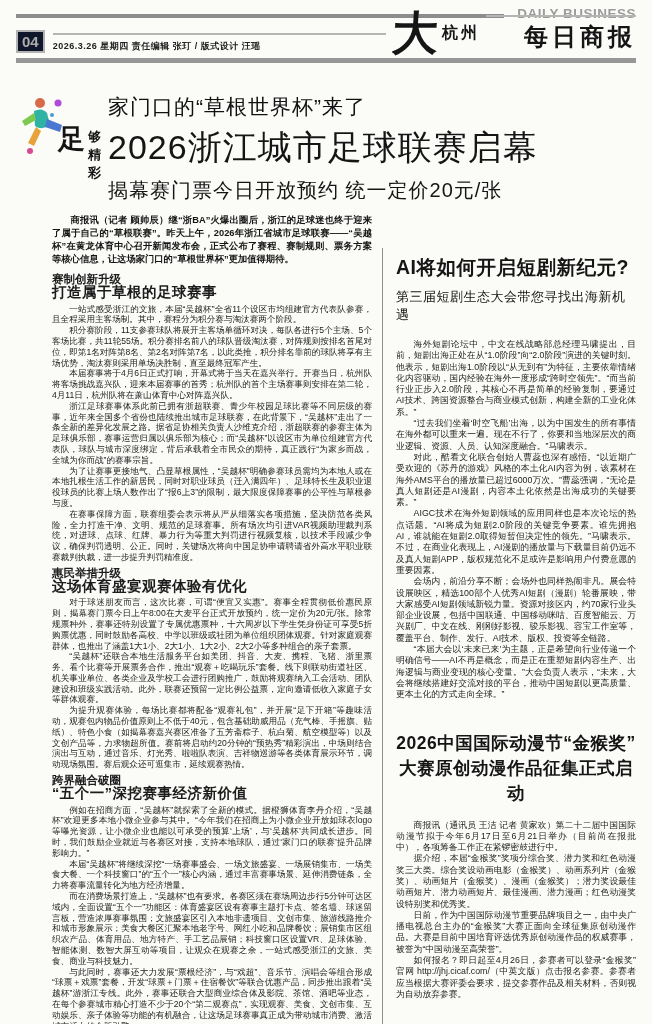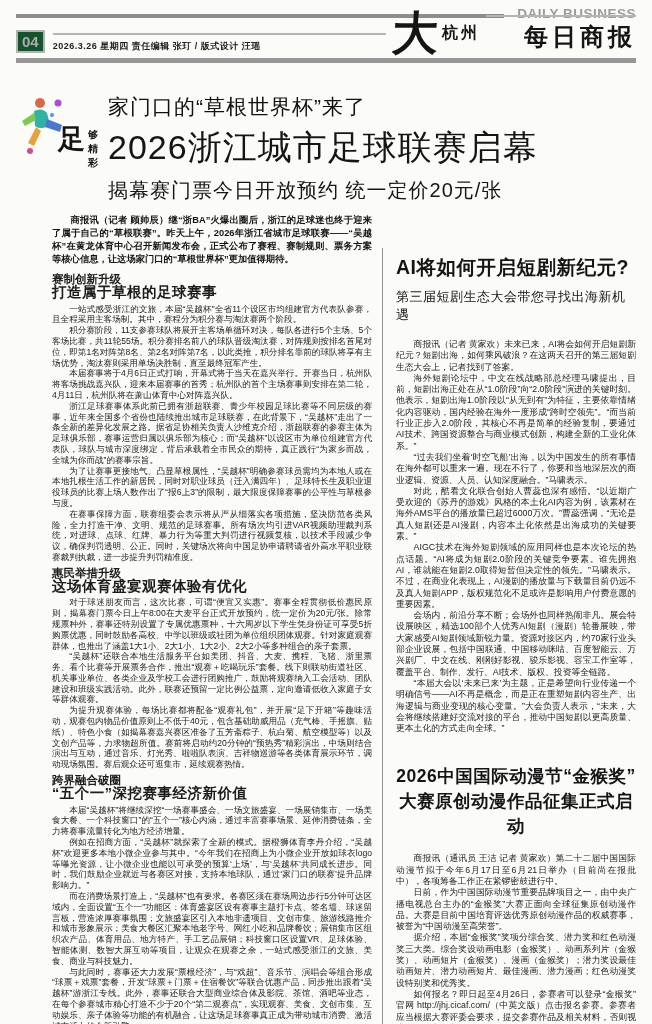--- a/index.html
+++ b/index.html
@@ -10,40 +10,40 @@
     font-family: "Liberation Sans", "DejaVu Sans", sans-serif;
     padding: 6px 16px 0 16px; position: relative; overflow: hidden;
   }
   
   .topline { display:flex; align-items:flex-start; }
   .topline-bar { flex:1; height:4px; background:#8d8d8d; margin-top:8px; }
   .brand-en { width:132px; text-align:right; color:#9b9b9b; font-weight:bold;
     font-size:13.5px; letter-spacing:0.5px; }
   .masthead { display:flex; align-items:flex-end; margin-top:-8px; }
   .mh-left { flex:1; display:flex; align-items:flex-end; gap:8px; }
-  .pagenum { border:2px solid #b3b3b3; color:#adadad; background:#14532d;
+  .pagenum { border:2px solid #b3b3b3; color:#adadad; background:#0f172a;
     font-weight:bold; font-size:15px; padding:1px 4px; line-height:17px; }
   .date-wrap { flex:1; }
   .date-rule { height:2px; background:#b5b5b5; margin-bottom:5px; }
   .date-line { font-weight:bold; font-size:9px; color:#222; letter-spacing:0.5px; }
   .mh-center { display:flex; align-items:center; gap:4px; padding:0 6px; }
   .brand-da { font-family:"DejaVu Serif", serif; font-weight:bold; font-size:46px;
     line-height:40px; transform: skewX(-4deg); }
   .brand-city { font-weight:700; font-size:16px; letter-spacing:3px; }
   .mh-right { width:150px; text-align:right; }
   .mh-right-rule { height:2px; background:#b5b5b5; margin-bottom:4px; }
   .brand-cn { font-weight:900; font-size:24px; letter-spacing:4px; }
   .header-rule { height:5px; background:#979797; margin-top:5px; }
 
   
   .lead-block { position:relative; padding-left:92px; margin-top:30px; }
   .logo { position:absolute; left:2px; top:2px; width:88px; height:72px; }
   .logo svg { position:absolute; left:0; top:0; }
   .logo-zu { position:absolute; left:40px; top:26px; font-weight:900; font-size:27px; }
-  .logo-tag { position:absolute; left:70px; top:33px; font-weight:bold; font-size:10px;
+  .logo-tag { position:absolute; left:70px; top:33px; font-weight:bold; font-size:13px;
     letter-spacing:1px; }
   .kicker { font-size:21px; color:#111; letter-spacing:1px; }
   .headline { font-size:34px; font-weight:400; letter-spacing:1px; margin-top:4px;
     white-space:nowrap; }
   .subhead { font-size:20px; letter-spacing:1px; margin-top:6px; }
 
   
   .columns { display:flex; margin-top:10px; }
   .main-col { width:356px; flex:none; }
   .intro { font-weight:bold; font-size:9.3px; line-height:13px; text-align:justify;
@@ -128,42 +128,41 @@
         <p>在赛事保障方面，联赛组委会表示将从严从细落实各项措施，坚决防范各类风险，全力打造干净、文明、规范的足球赛事。所有场次均引进VAR视频助理裁判系统，对进球、点球、红牌、暴力行为等重大判罚进行视频复核，以技术手段减少争议，确保判罚透明、公正。同时，关键场次将向中国足协申请聘请省外高水平职业联赛裁判执裁，进一步提升判罚精准度。</p>
 
         <div class="sec-eyebrow">惠民举措升级</div>
         <div class="sec-title">这场体育盛宴观赛体验有优化</div>
         <p>对于球迷朋友而言，这次比赛，可谓“便宜又实惠”。赛事全程贯彻低价惠民原则，揭幕赛门票今日上午8:00在大麦平台正式开放预约，统一定价为20元/张。除常规票种外，赛事还特别设置了专属优惠票种，十六周岁以下学生凭身份证可享受5折购票优惠，同时鼓励各高校、中学以班级或社团为单位组织团体观赛。针对家庭观赛群体，也推出了涵盖1大1小、2大1小、1大2小、2大2小等多种组合的亲子套票。</p>
         <p>“吴越杯”还联合本地生活服务平台如美团、抖音、大麦、携程、飞猪、浙里票务、看个比赛等开展票务合作，推出“观赛＋吃喝玩乐”套餐。线下则联动街道社区、机关事业单位、各类企业及学校工会进行团购推广，鼓励将观赛纳入工会活动、团队建设和班级实践活动。此外，联赛还预留一定比例公益票，定向邀请低收入家庭子女等群体观赛。</p>
         <p>为提升观赛体验，每场比赛都将配备“观赛礼包”，并开展“足下开箱”等趣味活动，观赛包内物品价值原则上不低于40元，包含基础助威用品（充气棒、手摇旗、贴纸）、特色小食（如揭幕赛嘉兴赛区准备了五芳斋粽子、杭白菊、航空模型等）以及文创产品等，力求物超所值。赛前将启动约20分钟的“预热秀”精彩演出，中场则结合演出与互动，通过音乐、灯光秀、啦啦队表演、吉祥物巡游等各类体育展示环节，调动现场氛围。赛后观众还可逛集市，延续观赛热情。</p>
 
         <div class="sec-eyebrow">跨界融合破圈</div>
         <div class="sec-title">“五个一”深挖赛事经济新价值</div>
+        <p>例如在招商方面，“吴越杯”就探索了全新的模式。据橙狮体育李丹介绍，“吴越杯”欢迎更多本地小微企业参与其中。“今年我们在招商上为小微企业开放如球衣logo等曝光资源，让小微企业也能以可承受的预算‘上场’，与‘吴越杯’共同成长进步。同时，我们鼓励企业就近与各赛区对接，支持本地球队，通过‘家门口的联赛’提升品牌影响力。”</p>
         <p>本届“吴越杯”将继续深挖“一场赛事盛会、一场文旅盛宴、一场展销集市、一场美食大餐、一个科技窗口”的“五个一”核心内涵，通过丰富赛事场景、延伸消费链条，全力将赛事流量转化为地方经济增量。</p>
-        <p>例如在招商方面，“吴越杯”就探索了全新的模式。据橙狮体育李丹介绍，“吴越杯”欢迎更多本地小微企业参与其中。“今年我们在招商上为小微企业开放如球衣logo等曝光资源，让小微企业也能以可承受的预算‘上场’，与‘吴越杯’共同成长进步。同时，我们鼓励企业就近与各赛区对接，支持本地球队，通过‘家门口的联赛’提升品牌影响力。”</p>
         <p>而在消费场景打造上，“吴越杯”也有要求。各赛区须在赛场周边步行5分钟可达区域内，全面设置“五个一”功能区：体育盛宴区设有赛事主题打卡点、签名墙、球迷留言板，营造浓厚赛事氛围；文旅盛宴区引入本地非遗项目、文创市集、旅游线路推介和城市形象展示；美食大餐区汇聚本地老字号、网红小吃和品牌餐饮；展销集市区组织农产品、体育用品、地方特产、手工艺品展销；科技窗口区设置VR、足球体验、智能体测、数智大屏互动等项目，让观众在观赛之余，一站式感受浙江的文旅、美食、商业与科技魅力。</p>
         <p>与此同时，赛事还大力发展“票根经济”，与“戏超”、音乐节、演唱会等组合形成“球票＋戏票”套餐，开发“球票＋门票＋住宿餐饮”等联合优惠产品，同步推出跟着“吴越杯”游浙江专线。此外，赛事还联合大型商业综合体及影院、茶馆、酒吧等业态，在每个参赛城市精心打造不少于20个“第二观赛点”，实现观赛、美食、文创市集、互动娱乐、亲子体验等功能的有机融合，让这场足球赛事真正成为带动城市消费、激活城市活力的全新引擎。</p>
       </div>
     </div>
 
     <div class="aside-col">
       <div class="a1-title">AI将如何开启短剧新纪元?</div>
       <div class="a1-sub">第三届短剧生态大会带您寻找出海新机遇</div>
-      <p>商报讯（记者 黄家欢）未来已来，AI将会如何开启短剧新纪元？短剧出海，如何乘风破浪？在这两天召开的第三届短剧生态大会上，记者找到了答案。</p>
       <p>海外短剧论坛中，中文在线战略部总经理马啸提出，目前，短剧出海正处在从“1.0阶段”向“2.0阶段”演进的关键时刻。他表示，短剧出海1.0阶段以“从无到有”为特征，主要依靠情绪化内容驱动，国内经验在海外一度形成“跨时空领先”。“而当前行业正步入2.0阶段，其核心不再是简单的经验复制，要通过AI技术、跨国资源整合与商业模式创新，构建全新的工业化体系。”</p>
       <p>“过去我们坐着‘时空飞船’出海，以为中国发生的所有事情在海外都可以重来一遍。现在不行了，你要和当地深层次的商业逻辑、资源、人员、认知深度融合。”马啸表示。</p>
       <p>对此，酷看文化联合创始人曹蕊也深有感悟。“以近期广受欢迎的《苏丹的游戏》风格的本土化AI内容为例，该素材在海外AMS平台的播放量已超过6000万次。”曹蕊强调，“无论是真人短剧还是AI漫剧，内容本土化依然是出海成功的关键要素。”</p>
       <p>AIGC技术在海外短剧领域的应用同样也是本次论坛的热点话题。“AI将成为短剧2.0阶段的关键竞争要素。谁先拥抱AI，谁就能在短剧2.0取得短暂但决定性的领先。”马啸表示。不过，在商业化表现上，AI漫剧的播放量与下载量目前仍远不及真人短剧APP，版权规范化不足或许是影响用户付费意愿的重要因素。</p>
       <p>会场内，前沿分享不断；会场外也同样热闹非凡。展会特设展映区，精选100部个人优秀AI短剧（漫剧）轮番展映，带大家感受AI短剧领域新锐力量。资源对接区内，约70家行业头部企业设展，包括中国联通、中国移动咪咕、百度智能云、万兴剧厂、中文在线、刚刚好影视、骏乐影视、容宝工作室等，覆盖平台、制作、发行、AI技术、版权、投资等全链路。</p>
       <p>“本届大会以‘未来已来’为主题，正是希望向行业传递一个明确信号——AI不再是概念，而是正在重塑短剧内容生产、出海逻辑与商业变现的核心变量。”大会负责人表示，“未来，大会将继续搭建好交流对接的平台，推动中国短剧以更高质量、更本土化的方式走向全球。”</p>
 
       <div class="a2-title">
         <span>2026中国国际动漫节“金猴奖”</span><br>
         <span>大赛原创动漫作品征集正式启动</span>
       </div>
       <p>商报讯（通讯员 王洁 记者 黄家欢）第二十二届中国国际动漫节拟于今年6月17日至6月21日举办（目前尚在报批中），各项筹备工作正在紧锣密鼓进行中。</p>
+      <p>据介绍，本届“金猴奖”奖项分综合奖、潜力奖和红色动漫奖三大类。综合奖设动画电影（金猴奖）、动画系列片（金猴奖）、动画短片（金猴奖）、漫画（金猴奖）；潜力奖设最佳动画短片、潜力动画短片、最佳漫画、潜力漫画；红色动漫奖设特别奖和优秀奖。</p>
       <p>日前，作为中国国际动漫节重要品牌项目之一，由中央广播电视总台主办的“金猴奖”大赛正面向全球征集原创动漫作品。大赛是目前中国培育评选优秀原创动漫作品的权威赛事，被誉为“中国动漫至高荣誉”。</p>
-      <p>据介绍，本届“金猴奖”奖项分综合奖、潜力奖和红色动漫奖三大类。综合奖设动画电影（金猴奖）、动画系列片（金猴奖）、动画短片（金猴奖）、漫画（金猴奖）；潜力奖设最佳动画短片、潜力动画短片、最佳漫画、潜力漫画；红色动漫奖设特别奖和优秀奖。</p>
       <p>如何报名？即日起至4月26日，参赛者可以登录“金猴奖”官网 http://jhj.cicaf.com/（中英文版）点击报名参赛。参赛者应当根据大赛评委会要求，提交参赛作品及相关材料，否则视为自动放弃参赛。</p>
     </div>
 
   </div>
 </div>
 
 </body></html>

